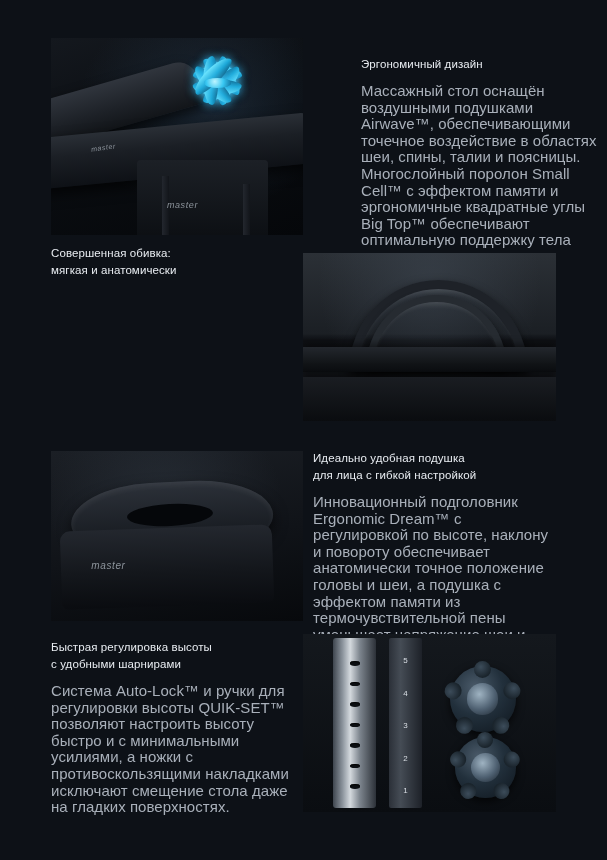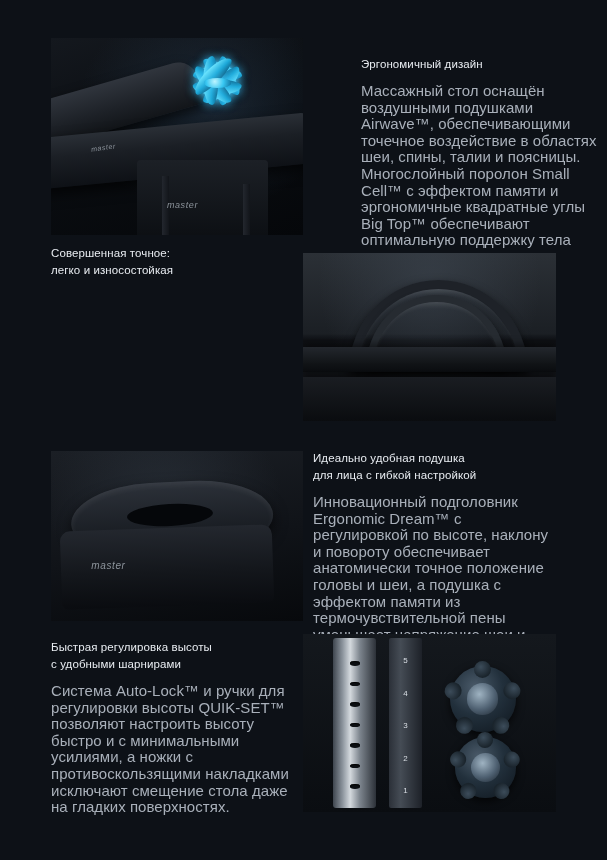--- a/index.html
+++ b/index.html
@@ -302,22 +302,22 @@
 
   <div class="block" style="left:313px; top:56px; width:244px;margin-left:48px;">
     <h2 class="heading">
       <span>Эргономичный дизайн</span>
     </h2>
     <p class="body-text">Массажный стол оснащён воздушными подушками Airwave™, обеспечивающими точечное воздействие в областях шеи, спины, талии и поясницы. Многослойный поролон Small Cell™ с эффектом памяти и эргономичные квадратные углы Big Top™ обеспечивают оптимальную поддержку тела клиента.</p>
   </div>
 
   <div class="block" style="left:51px; top:245px; width:244px;">
     <h2 class="heading">
-      <span>Совершенная точное:</span>
-      <span>легко и износостойкая</span>
+      <span>Совершенная обивка:</span>
+      <span>мягкая и анатомически</span>
     </h2>
   </div>
 
   <div class="photo photo-handle" style="left:303px; top:253px; width:253px; height:168px;">
     <div class="handle-arc"></div>
     <div class="handle-arc inner"></div>
     <div class="table-edge" style="top:56%;"></div>
     <div class="table-edge" style="top:74%; height:26%; background:linear-gradient(180deg,#1a1d22 0%,#0a0c0f 100%);"></div>
   </div>
 

